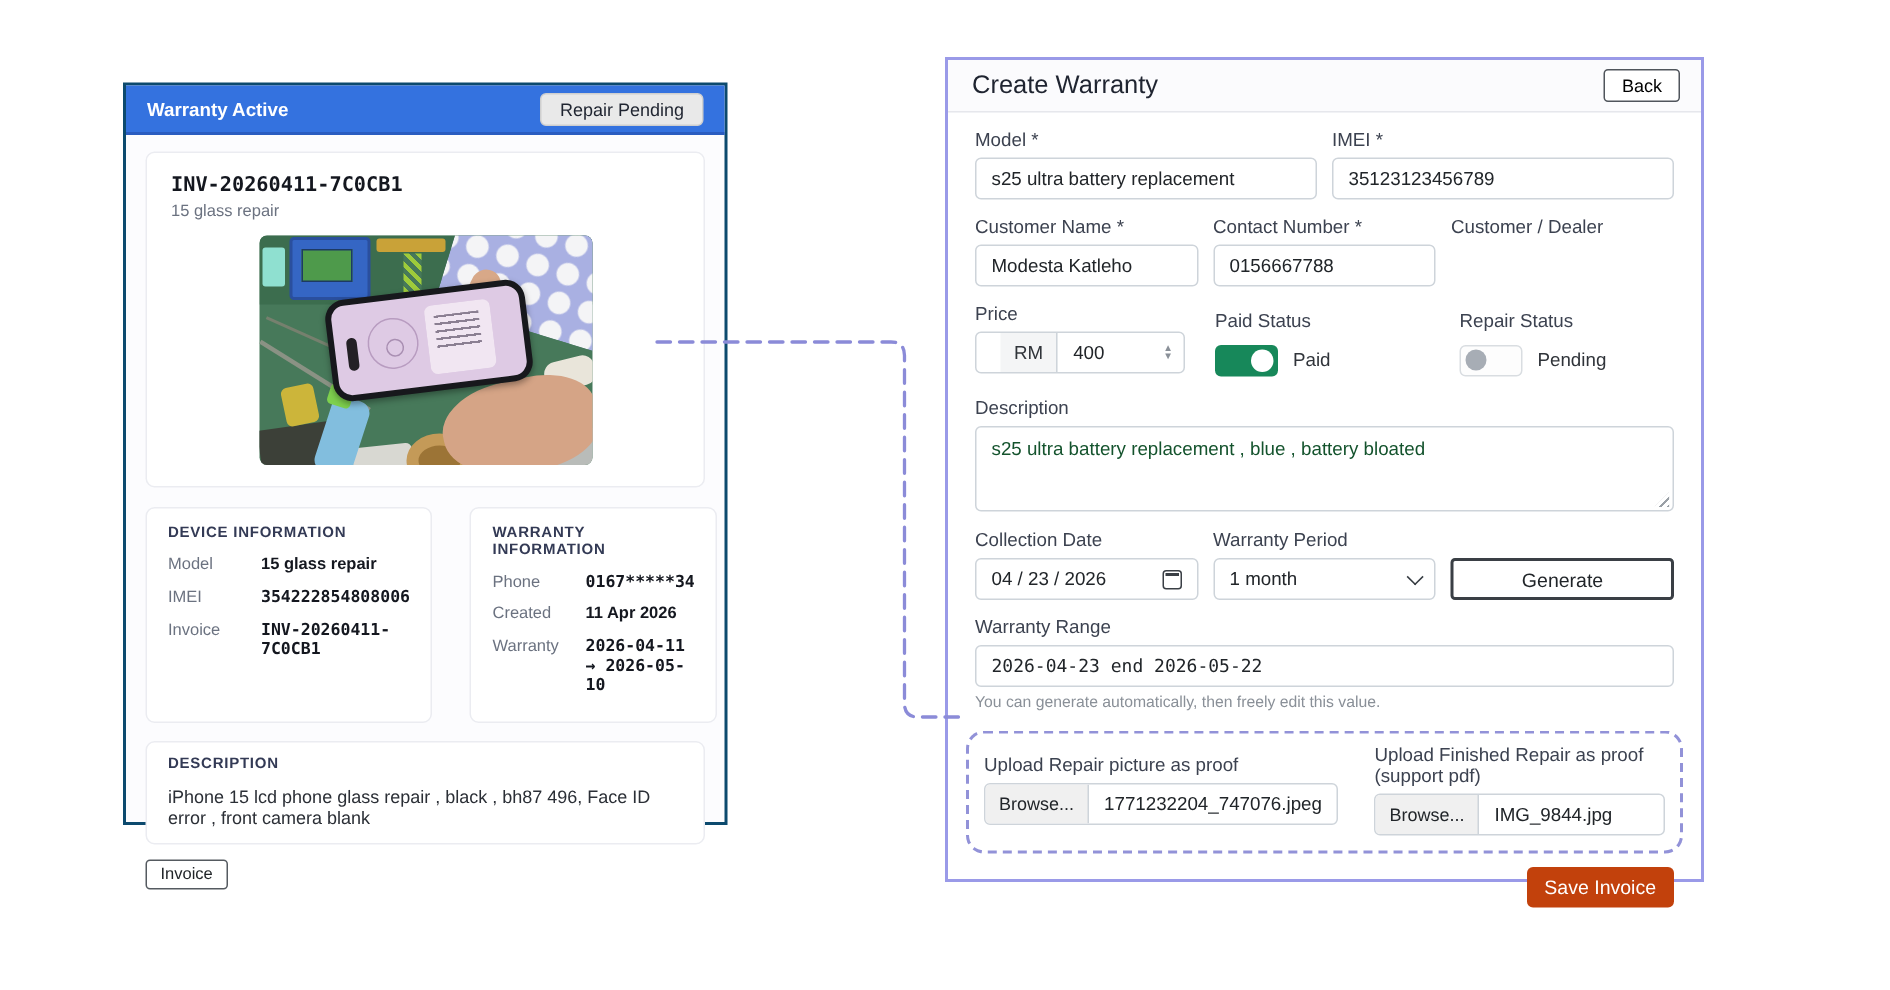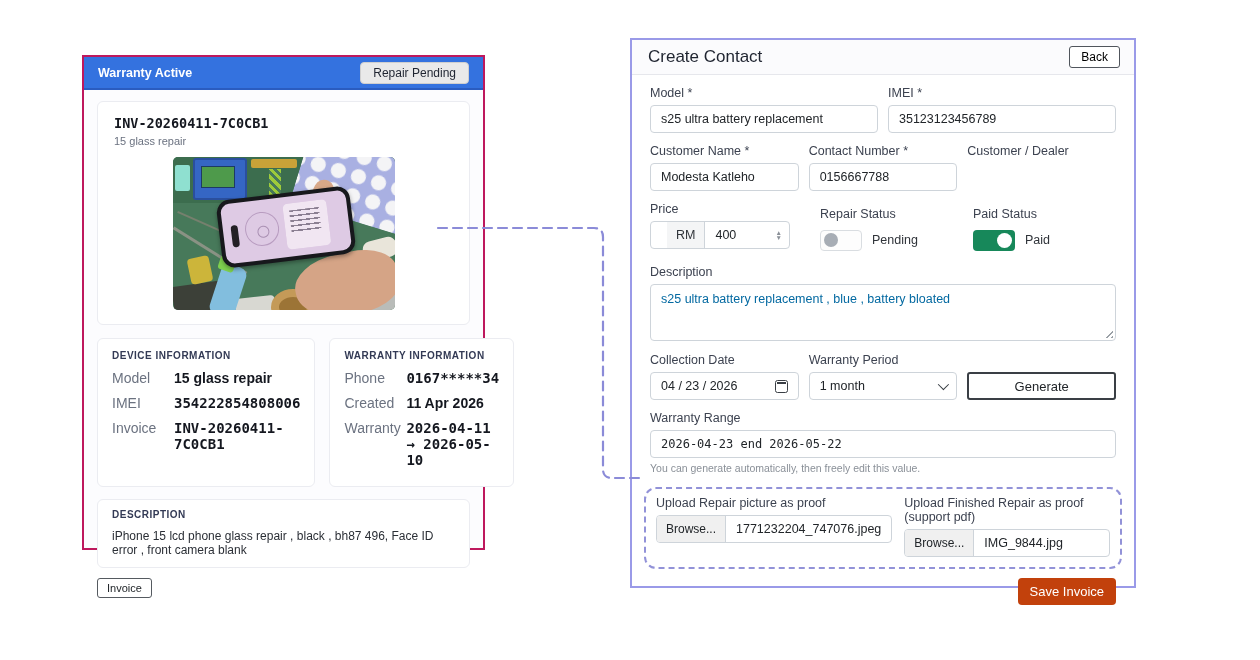--- a/index.html
+++ b/index.html
@@ -1,20 +1,20 @@
 <!DOCTYPE html>
 <html><head>
 <meta charset="utf-8">
 <style>
   * { margin:0; padding:0; box-sizing:border-box; }
   html,body { width:1260px; height:660px; background:#ffffff; font-family:"Liberation Sans", sans-serif; color:#212529; }
   .mono { font-family:"DejaVu Sans Mono", monospace; }
 
   
-  .warranty-panel { position:absolute; left:82px; top:55px; width:403px; height:495px; border:2px solid #be185d; background:#fcfcfe; }
+  .warranty-panel { position:absolute; left:82px; top:55px; width:403px; height:495px; border:2px solid #0c4a6e; background:#fcfcfe; }
   .warranty-header { height:33px; background:#3472df; border-bottom:2px solid #2a5cc0; display:flex; align-items:center; justify-content:space-between; padding:0 14px; }
   .warranty-title { color:#ffffff; font-weight:bold; font-size:12.5px; }
   .repair-badge { background:#e9e9e9; border:1px solid #cfcfcf; border-radius:4px; padding:3px 12px; font-size:12px; color:#1f2430; cursor:default; }
   .warranty-body { padding:11px 13px; }
   .card { background:#ffffff; border:1px solid #ebecf1; border-radius:6px; }
   .invoice-card { padding:13px 16px 14px; }
   .inv-number { font-family:"DejaVu Sans Mono", monospace; font-weight:bold; font-size:13.5px; color:#14171f; }
   .inv-subtitle { font-size:11px; color:#6b7280; margin-top:4px; }
 
   
@@ -42,24 +42,24 @@
   .ph-palm { left:122px; top:96px; width:104px; height:62px; background:#d5a486; border-radius:45% 40% 40% 50%; transform:rotate(-12deg); }
   .ph-thumb { left:138px; top:22px; width:20px; height:34px; background:#d8a888; border-radius:10px; transform:rotate(26deg); }
   .ph-phone { left:46px; top:36px; width:134px; height:68px; background:#17181c; border-radius:13px; transform:rotate(-7deg); box-shadow:0 2px 4px rgba(0,0,0,.35); }
   .ph-screen { left:4px; top:4px; width:126px; height:60px; background:#decae4; border-radius:9px; }
   .ph-island { left:8px; top:22px; width:7px; height:22px; background:#232025; border-radius:4px; }
   .ph-dial { left:22px; top:12px; width:34px; height:34px; border:1.5px solid #b89cc0; border-radius:50%; }
   .ph-dial-in { left:34px; top:26px; width:12px; height:12px; border:1.5px solid #a98fb2; border-radius:50%; }
   .ph-card2 { left:62px; top:7px; width:44px; height:46px; background:#f1e6f2; border-radius:5px;
       background-image:repeating-linear-gradient(#8b7f92 0 1.5px, rgba(0,0,0,0) 1.5px 5px); background-size:30px 22px; background-repeat:no-repeat; background-position:6px 7px; }
 
-  .info-row { display:flex; gap:14px; margin-top:13px; }
+  .info-row { display:flex; gap:25px; margin-top:13px; }
   .info-card { flex:1; padding:11px 14px 9px; }
   .section-title { font-size:10px; font-weight:bold; letter-spacing:.5px; color:#333a55; margin-bottom:9px; }
-  .kv { display:flex; font-size:14px; margin-bottom:9px; align-items:baseline; }
+  .kv { display:flex; font-size:11px; margin-bottom:9px; align-items:baseline; }
   .kv-label { width:62px; color:#6b7280; flex:none; }
   .kv-value { color:#14171f; font-weight:bold; }
   .desc-card { margin-top:12px; padding:9px 14px 10px; }
   .desc-text { font-size:12px; color:#2b2f36; }
   .invoice-btn { margin-top:10px; display:inline-block; background:#ffffff; border:1px solid #555a60; border-radius:3px; padding:3px 9px; font-size:11px; color:#212529; cursor:pointer; }
 
   
   .create-panel { position:absolute; left:630px; top:38px; width:506px; height:550px; border:2px solid #9a9ae8; background:#ffffff; }
   .create-header { height:35px; background:#fbfbfd; border-bottom:1px solid #e6e7ec; display:flex; align-items:center; justify-content:space-between; padding:0 14px 0 16px; }
   .create-title { font-size:17px; color:#1f2430; }
@@ -74,27 +74,27 @@
   .price-prefix { background:#f4f5f6; border-right:1px solid #ced4da; display:flex; align-items:center; padding:0 9px; font-size:12.5px; color:#30343a; }
   .price-value { flex:1; display:flex; align-items:center; padding:0 10px; font-size:12.5px; }
   .spinner { display:flex; flex-direction:column; justify-content:center; padding-right:7px; color:#8a9098; font-size:6.5px; line-height:5px; }
   .toggle-wrap { display:flex; align-items:center; gap:10px; height:28px; }
   .toggle { width:42px; height:21px; border-radius:4px; position:relative; cursor:pointer; }
   .toggle-off { background:#fdfdfd; border:1px solid #d9dde1; }
   .toggle-off .knob { position:absolute; left:3px; top:2.5px; width:14px; height:14px; border-radius:50%; background:#a7adb5; }
   .toggle-on { background:#17885a; }
   .toggle-on .knob { position:absolute; right:3px; top:3px; width:15px; height:15px; border-radius:50%; background:#ffffff; }
   .toggle-label { font-size:12.5px; color:#30343a; }
-  .ftextarea { border:1px solid #ced4da; border-radius:4px; min-height:57px; padding:7px 10px; font-size:12.5px; color:#0369a1; position:relative; }
+  .ftextarea { border:1px solid #ced4da; border-radius:4px; min-height:57px; padding:7px 10px; font-size:12.5px; color:#14532d; position:relative; }
   .resize-handle { position:absolute; right:2px; bottom:2px; width:10px; height:10px; background:repeating-linear-gradient(135deg, rgba(0,0,0,0) 0 2px, #9aa0a6 2px 3.5px); clip-path:polygon(100% 0, 100% 100%, 0 100%); }
   .cal-icon { margin-left:auto; width:13px; height:13px; border:1.5px solid #3a3f45; border-radius:2.5px; position:relative; }
   .cal-icon:before { content:""; position:absolute; left:1px; right:1px; top:1.5px; height:2px; background:#3a3f45; }
   .generate-btn { height:28px; border:2px solid #3a3f45; border-radius:3px; background:#fff; font-size:13px; color:#212529; display:flex; align-items:center; justify-content:center; cursor:pointer; margin-top:auto; }
   .help-text { font-size:10.5px; color:#8a9098; margin-top:4px; }
-  .upload-box { border:2px dashed #9292d8; border-radius:12px; padding:7px 10px 10px; display:flex; gap:12px; margin:13px -6px 0; }
+  .upload-box { border:2px dashed #9292d8; border-radius:12px; padding:7px 10px 10px; display:flex; gap:24px; margin:13px -6px 0;align-items:center; }
   .file-input { display:flex; height:28px; border:1px solid #ced4da; border-radius:4px; overflow:hidden; align-items:stretch; }
   .browse-btn { background:#f0f0f0; border-right:1px solid #ced4da; display:flex; align-items:center; padding:0 9px; font-size:12px; color:#212529; cursor:pointer; }
   .file-name { display:flex; align-items:center; padding:0 10px; font-size:12.5px; white-space:nowrap; overflow:hidden; }
   .save-row { display:flex; justify-content:flex-end; margin-top:9px; }
   .save-btn { background:#c2410c; color:#fff; border:none; border-radius:4px; padding:6px 12px; font-size:13px; cursor:pointer; }
 
   .connector { position:absolute; left:0; top:0; width:1260px; height:660px; pointer-events:none; }
 </style>
 </head>
 <body>
@@ -178,21 +178,21 @@
       <div class="section-title">DESCRIPTION</div>
       <div class="desc-text">iPhone 15 lcd phone glass repair , black , bh87 496, Face ID error , front camera blank</div>
     </div>
 
     <button class="invoice-btn">Invoice</button>
   </div>
 </div>
 
 <div class="create-panel">
   <div class="create-header">
-    <span class="create-title">Create Contact</span>
+    <span class="create-title">Create Warranty</span>
     <button class="back-btn">Back</button>
   </div>
   <div class="create-body">
 
     <div class="frow">
       <div class="fcol">
         <span class="flabel">Model *</span>
         <div class="finput">s25 ultra battery replacement</div>
       </div>
       <div class="fcol">
@@ -220,38 +220,38 @@
         <span class="flabel">Price</span>
         <div class="price-group">
           <span class="price-prefix">RM</span>
           <span class="price-value">400</span>
           <span class="spinner">
               <span>▲</span>
               <span>▼</span>
             </span>
         </div>
       </div>
+      <div class="fcol">
+        <span class="flabel" style="margin-top:5px;">Paid Status</span>
+        <div class="toggle-wrap">
+          <span class="toggle toggle-on">
+              <span class="knob"></span>
+            </span>
+          <span class="toggle-label">Paid</span>
+        </div>
+      </div>
       <div class="fcol" style="margin-left:10px;">
         <span class="flabel" style="margin-top:5px;">Repair Status</span>
         <div class="toggle-wrap">
           <span class="toggle toggle-off">
               <span class="knob"></span>
             </span>
           <span class="toggle-label">Pending</span>
         </div>
       </div>
-      <div class="fcol">
-        <span class="flabel" style="margin-top:5px;">Paid Status</span>
-        <div class="toggle-wrap">
-          <span class="toggle toggle-on">
-              <span class="knob"></span>
-            </span>
-          <span class="toggle-label">Paid</span>
-        </div>
-      </div>
     </div>
 
     <div class="fcol" style="margin-bottom:12px;">
       <span class="flabel">Description</span>
       <div class="ftextarea">
         <span>s25 ultra battery replacement , blue , battery bloated</span>
         <span class="resize-handle"></span>
       </div>
     </div>
 

